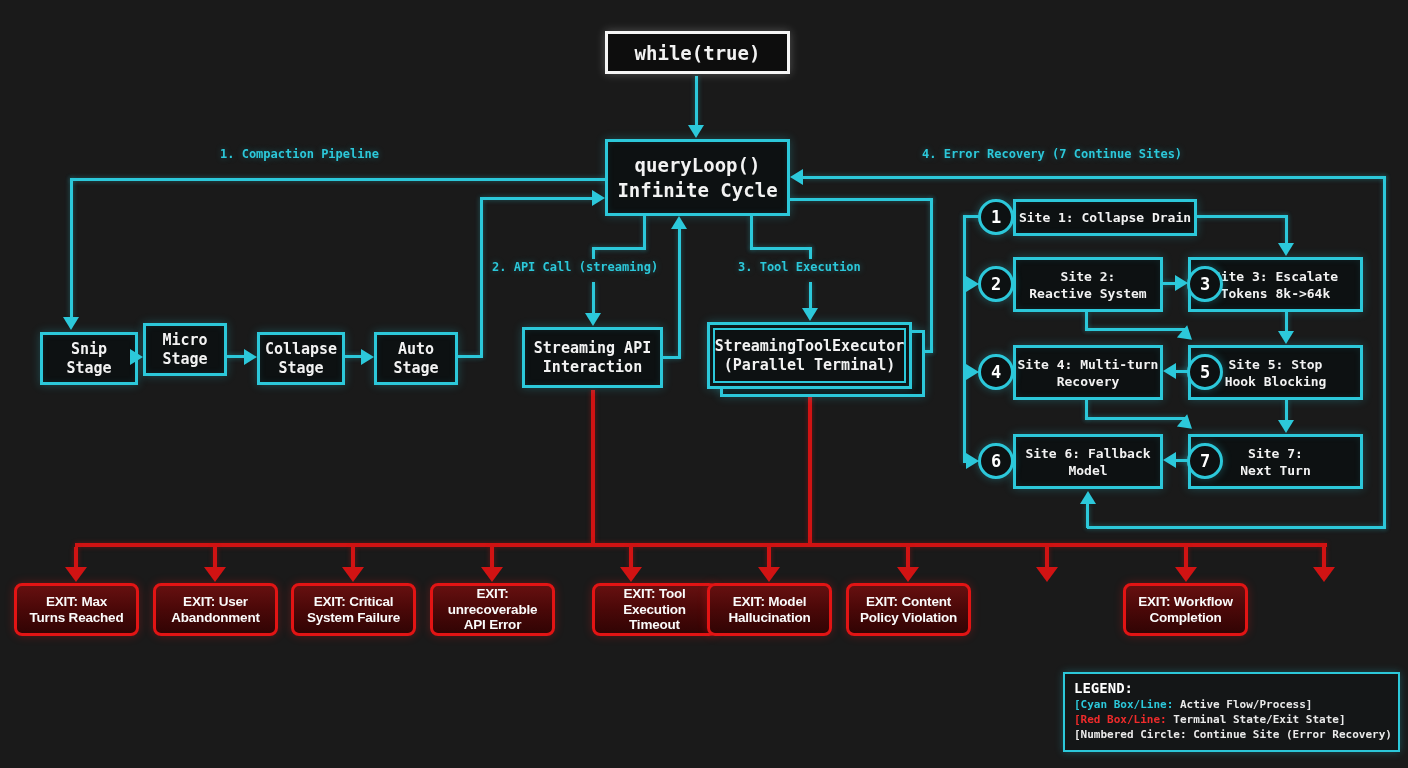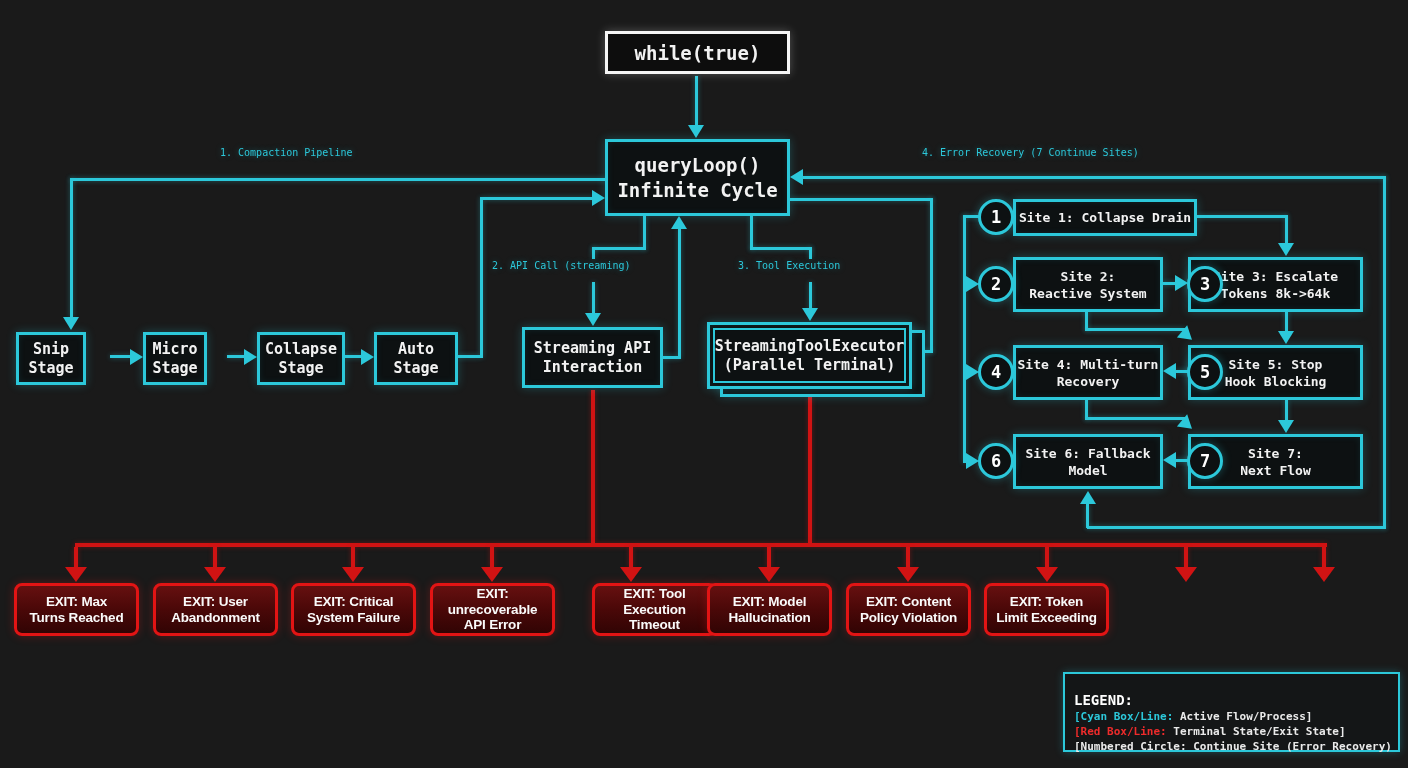--- a/index.html
+++ b/index.html
@@ -44,33 +44,33 @@
   .small{font-size:13px;line-height:17px}
   .exec-outer{padding:3px}
   .exec-inner{border:2px solid var(--cyan);width:100%;height:100%;display:flex;
     align-items:center;justify-content:center;text-align:center;white-space:pre-line}
   .circle{
     position:absolute;width:36px;height:36px;border-radius:50%;
     border:3px solid var(--cyan);background:var(--boxfill);color:#fff;
     font-weight:700;font-size:17px;line-height:30px;text-align:center;z-index:5;
     box-shadow:0 0 8px rgba(44,200,218,.35);
   }
-  .slabel{position:absolute;color:var(--cyan);font-weight:400;font-size:10px;
+  .slabel{position:absolute;color:var(--cyan);font-weight:700;font-size:12px;
     white-space:nowrap;z-index:2;text-shadow:0 0 6px rgba(44,200,218,.35)}
   .rbox{
     position:absolute;border:3px solid #e21414;border-radius:8px;
     background:linear-gradient(180deg,#661010 0%,#4a0808 50%,#310404 100%);
     color:#fafafa;font-family:"Liberation Sans",sans-serif;font-weight:700;
     font-size:13.5px;line-height:15.5px;letter-spacing:-.2px;
     display:flex;align-items:center;justify-content:center;text-align:center;
     white-space:pre-line;z-index:3;box-shadow:0 0 10px rgba(220,25,25,.32);
   }
   .legend{
     position:absolute;left:1063px;top:672px;width:337px;height:80px;
-    border:2px solid var(--cyan);background:#141617;padding:18px 9px;z-index:6;
+    border:2px solid var(--cyan);background:#141617;padding:6px 9px;z-index:6;
     box-shadow:0 0 8px rgba(44,200,218,.3);
   }
   .legend-title{color:#fff;font-weight:700;font-size:14px;line-height:17px}
   .legend-row{font-weight:700;font-size:11px;line-height:15px;color:#eaeaea;white-space:nowrap}
   .lk-cyan{color:var(--cyan)}
   .lk-red{color:#ef2b2b}
 </style>
 </head>
 <body>
 
@@ -185,23 +185,23 @@
   <div class="wbox" style="left:605px;top:31px;width:185px;height:43px">while(true)</div>
 
   <div class="cbox big" style="left:605px;top:139px;width:185px;height:77px">queryLoop()
 Infinite Cycle</div>
 
   <div class="slabel" style="left:220px;top:147px">1. Compaction Pipeline</div>
   <div class="slabel" style="left:492px;top:260px">2. API Call (streaming)</div>
   <div class="slabel" style="left:738px;top:260px">3. Tool Execution</div>
   <div class="slabel" style="left:922px;top:147px">4. Error Recovery (7 Continue Sites)</div>
 
-  <div class="cbox" style="left:16px;top:332px;width:70px;height:53px">Snip
-Stage</div>
-  <div class="cbox" style="left:143px;top:332px;width:64px;height:53px">Micro
+  <div class="cbox" style="left:40px;top:332px;width:98px;height:53px">Snip
+Stage</div>
+  <div class="cbox" style="left:143px;top:323px;width:84px;height:53px">Micro
 Stage</div>
   <div class="cbox" style="left:257px;top:332px;width:88px;height:53px">Collapse
 Stage</div>
   <div class="cbox" style="left:374px;top:332px;width:84px;height:53px">Auto
 Stage</div>
 
   <div class="cbox" style="left:522px;top:327px;width:141px;height:61px">Streaming API
 Interaction</div>
 
   <div class="cbox" style="left:720px;top:330px;width:205px;height:67px;z-index:2"></div>
@@ -215,21 +215,21 @@
 Reactive System</div>
   <div class="cbox small" style="left:1188px;top:257px;width:175px;height:55px">Site 3: Escalate
 Tokens 8k-&gt;64k</div>
   <div class="cbox small" style="left:1013px;top:345px;width:150px;height:55px">Site 4: Multi-turn
 Recovery</div>
   <div class="cbox small" style="left:1188px;top:345px;width:175px;height:55px">Site 5: Stop
 Hook Blocking</div>
   <div class="cbox small" style="left:1013px;top:434px;width:150px;height:55px">Site 6: Fallback
 Model</div>
   <div class="cbox small" style="left:1188px;top:434px;width:175px;height:55px">Site 7:
-Next Flow</div>
+Next Turn</div>
 
   <div class="circle" style="left:978px;top:199px">1</div>
   <div class="circle" style="left:978px;top:266px">2</div>
   <div class="circle" style="left:1187px;top:266px">3</div>
   <div class="circle" style="left:978px;top:354px">4</div>
   <div class="circle" style="left:1187px;top:354px">5</div>
   <div class="circle" style="left:978px;top:443px">6</div>
   <div class="circle" style="left:1187px;top:443px">7</div>
 
   <div class="rbox" style="left:14px;top:583px;width:125px;height:53px">EXIT: Max
@@ -241,22 +241,22 @@
   <div class="rbox" style="left:430px;top:583px;width:125px;height:53px">EXIT:
 unrecoverable
 API Error</div>
   <div class="rbox" style="left:592px;top:583px;width:125px;height:53px">EXIT: Tool
 Execution
 Timeout</div>
   <div class="rbox" style="left:707px;top:583px;width:125px;height:53px">EXIT: Model
 Hallucination</div>
   <div class="rbox" style="left:846px;top:583px;width:125px;height:53px">EXIT: Content
 Policy Violation</div>
-  <div class="rbox" style="left:984px;top:583px;width:125px;height:53px">EXIT: Token
-Limit Exceeding</div>
+  <div class="rbox" style="left:1123px;top:583px;width:125px;height:53px">EXIT: Workflow
+Completion</div>
 
   <div class="legend">
     <div class="legend-title">LEGEND:</div>
     <div class="legend-row">
       <span class="lk-cyan">[Cyan Box/Line:</span><span> Active Flow/Process]</span>
     </div>
     <div class="legend-row">
       <span class="lk-red">[Red Box/Line:</span><span> Terminal State/Exit State]</span>
     </div>
     <div class="legend-row">

